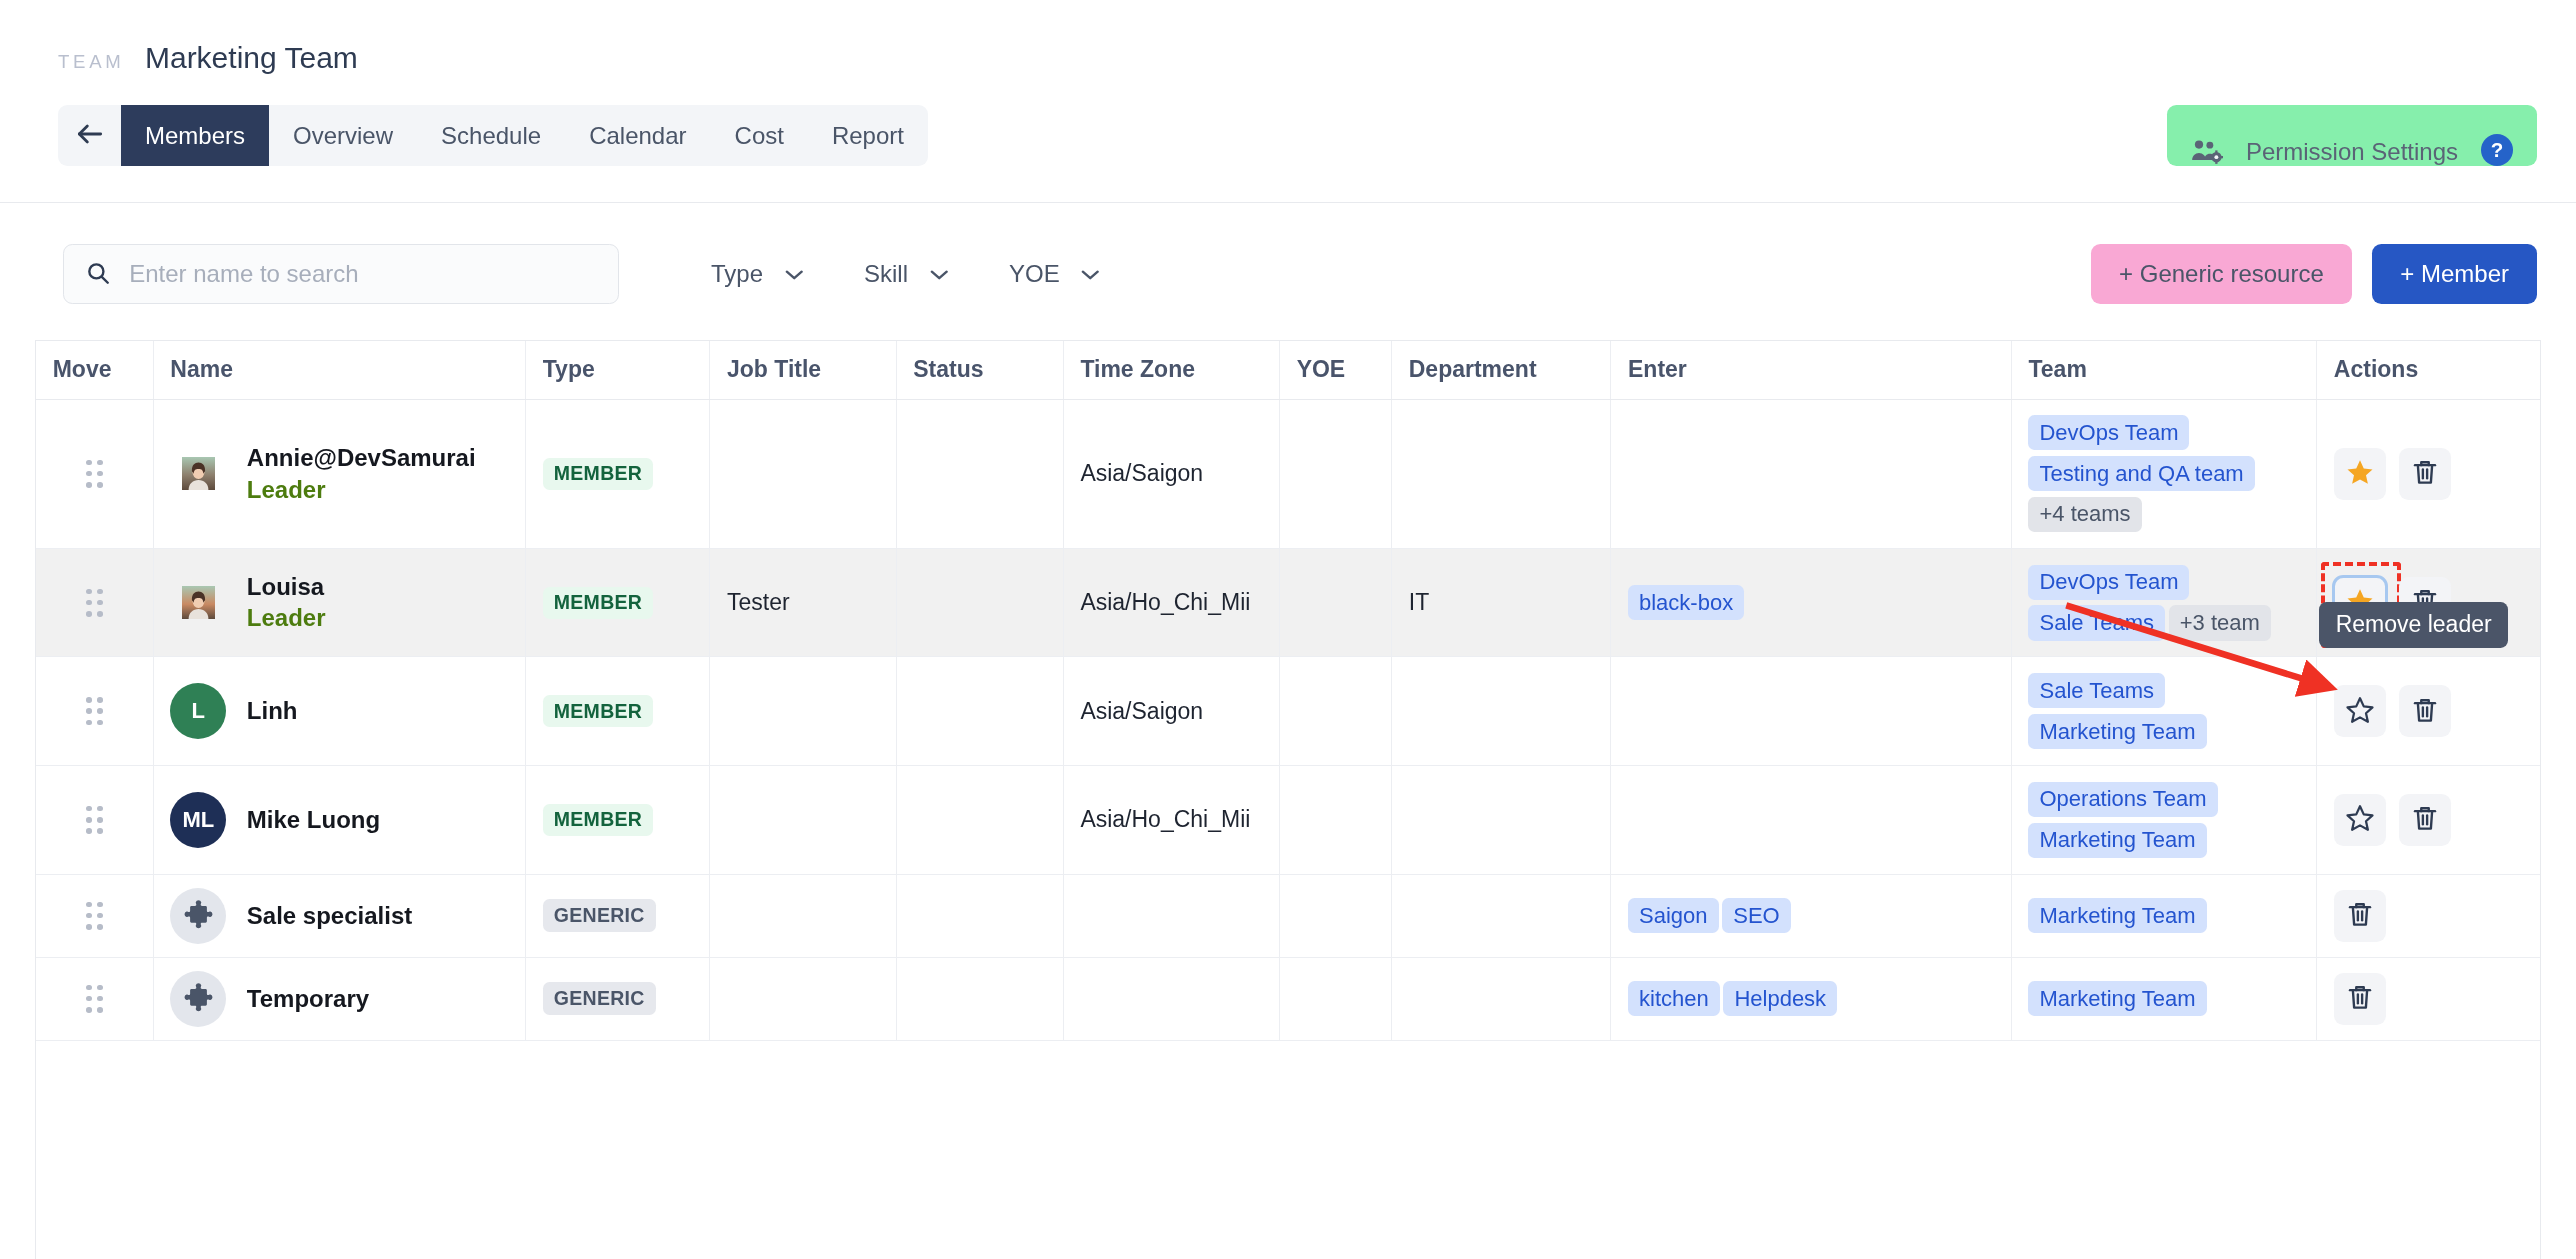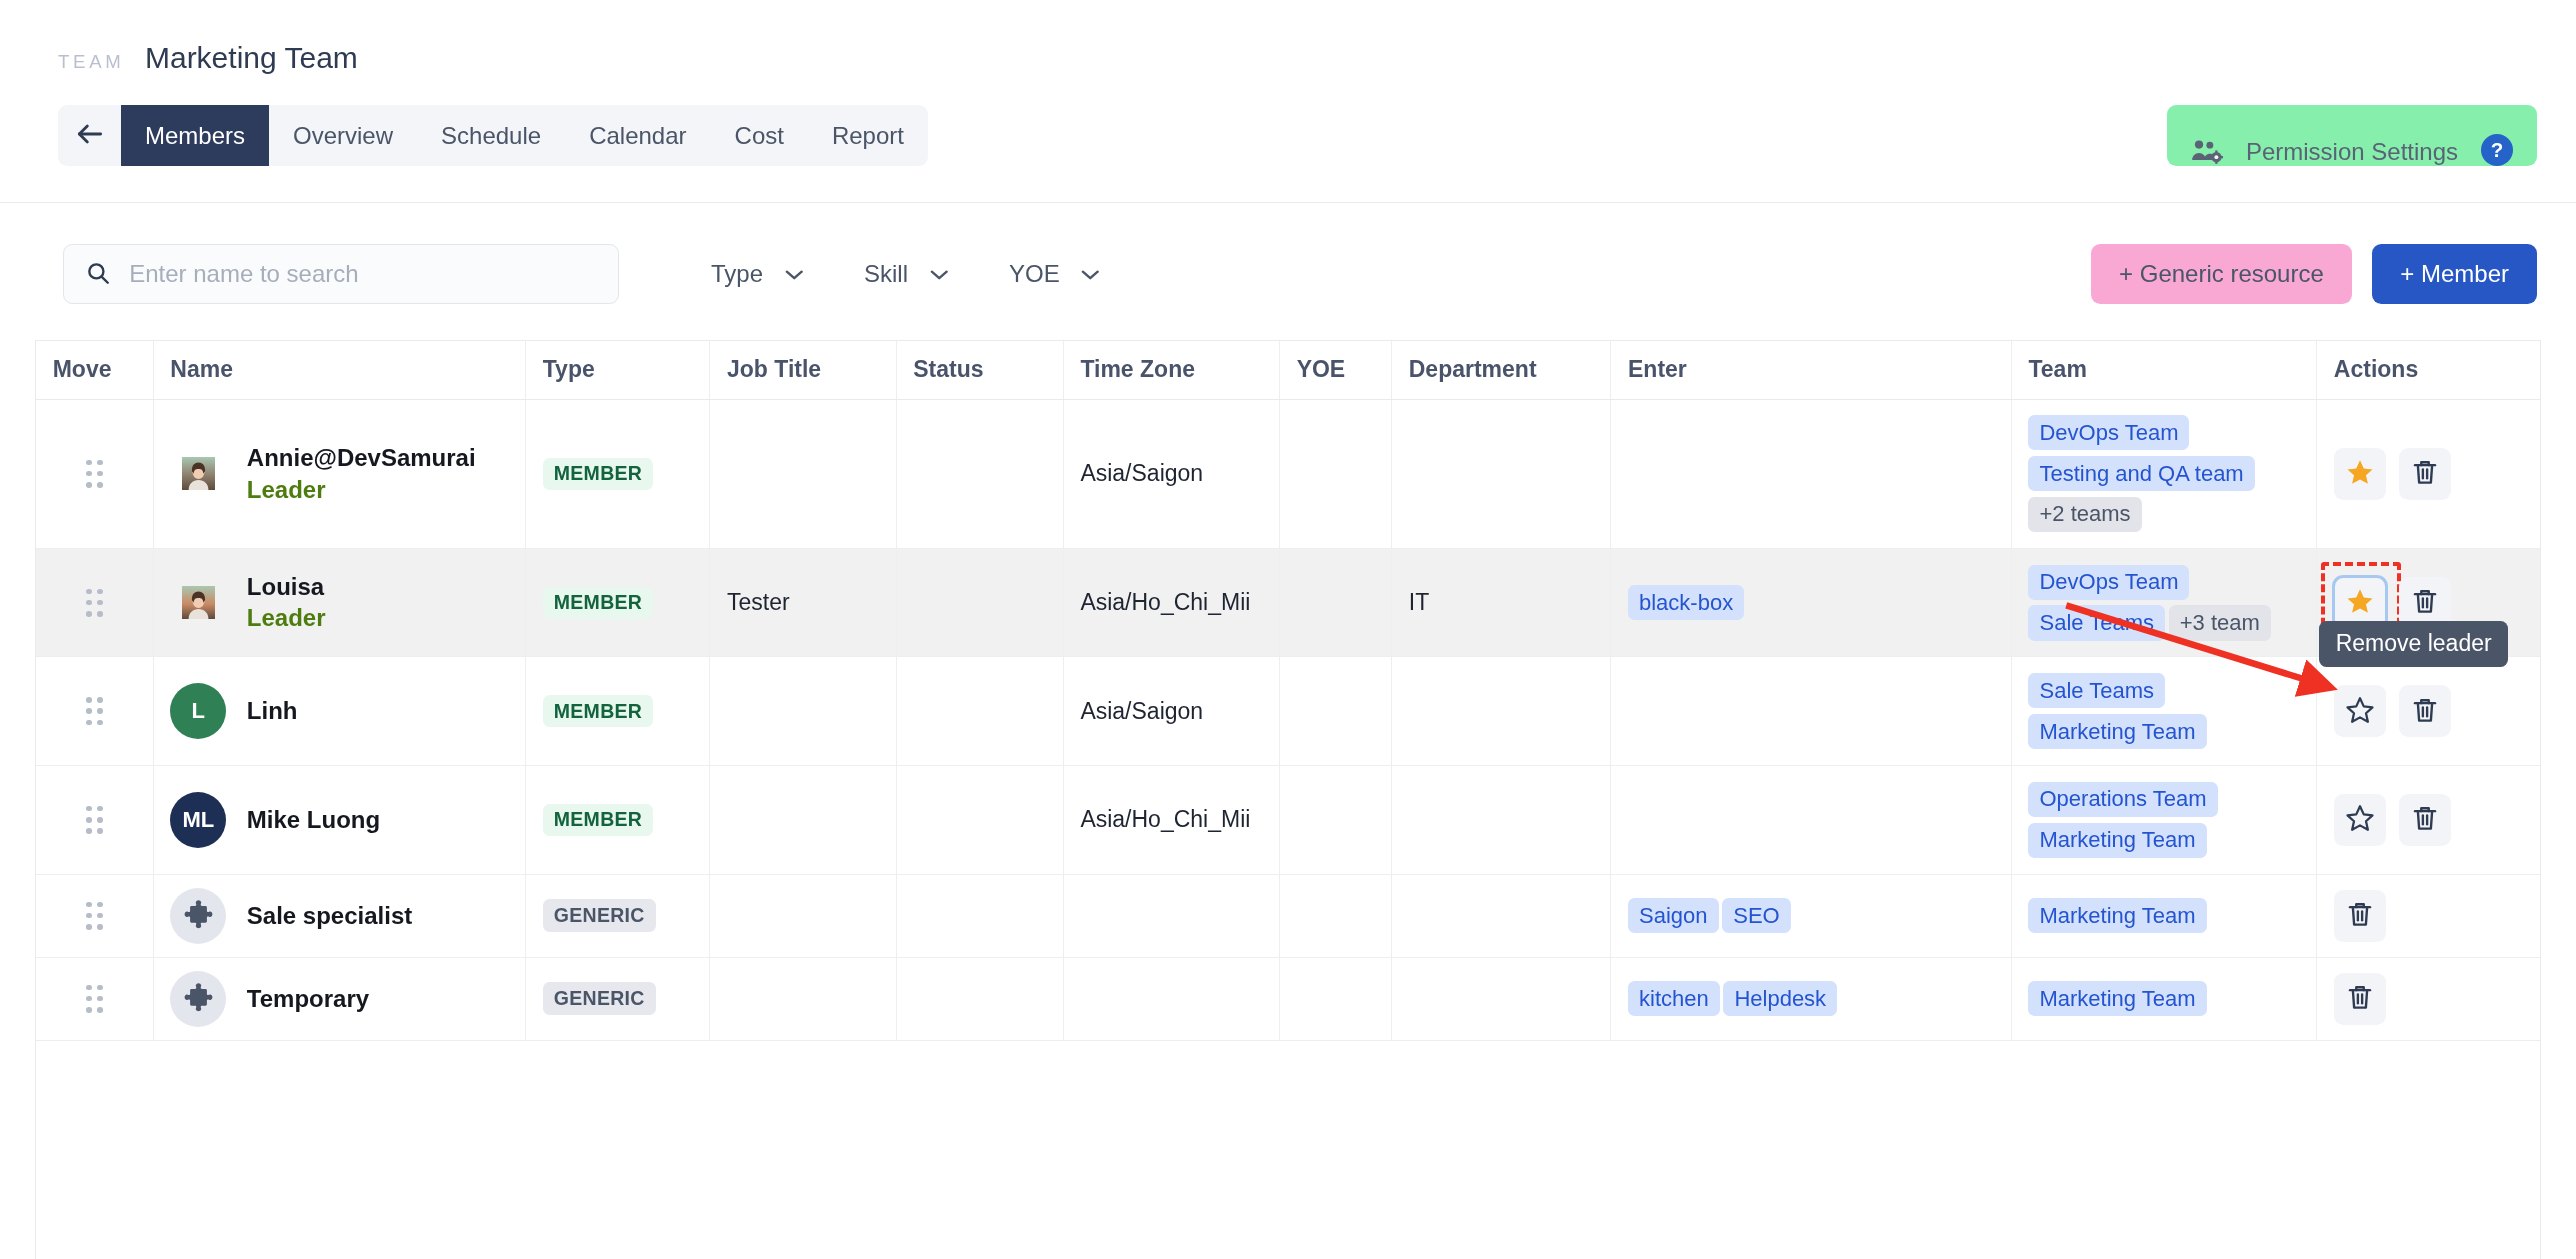--- a/index.html
+++ b/index.html
@@ -197,21 +197,21 @@
   }
   .redbox {
     position: absolute; left: -13px; top: -15px;
     width: 80px; height: 86px;
     border: 4.6px dashed #ef3124; border-radius: 3.7px;
     pointer-events: none;
   }
 
   
   .tooltip {
-    position: absolute; left: 2319px; top: 621px;
+    position: absolute; left: 2319px; top: 602px;
     background: #4b5568; color: #fff; font-size: 23px;
     padding: 9.3px 16.7px; border-radius: 7.4px; white-space: nowrap;
     z-index: 40;
   }
   .arrow-overlay {
     position: absolute; left: 0; top: 0; width: 2576px; height: 1259px;
     pointer-events: none; z-index: 35;
   }
 </style>
 </head>
@@ -377,21 +377,21 @@
             <td>Asia/Saigon</td>
             <td></td>
             <td></td>
             <td>
               <div class="cell-stack"></div>
             </td>
             <td>
               <div class="cell-stack">
                 <span class="chip">DevOps Team</span>
                 <span class="chip">Testing and QA team</span>
-                <span class="chip muted">+2 teams</span>
+                <span class="chip muted">+4 teams</span>
               </div>
             </td>
             <td>
               <div class="actions">
                 <button class="icon-btn">
                   <span><svg viewBox="0 0 24 24" fill="#f5a623">
                       <polygon points="12,2.6 15,9.1 22,9.9 16.8,14.6 18.3,21.4 12,17.9 5.7,21.4 7.2,14.6 2,9.9 9,9.1"></polygon>
                     </svg></span>
                 </button>
                 <button class="icon-btn">

